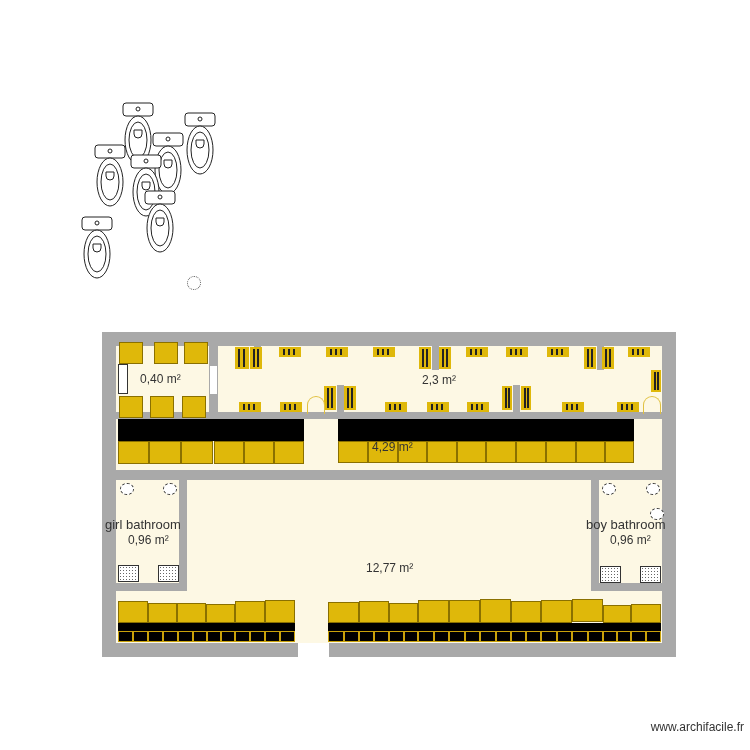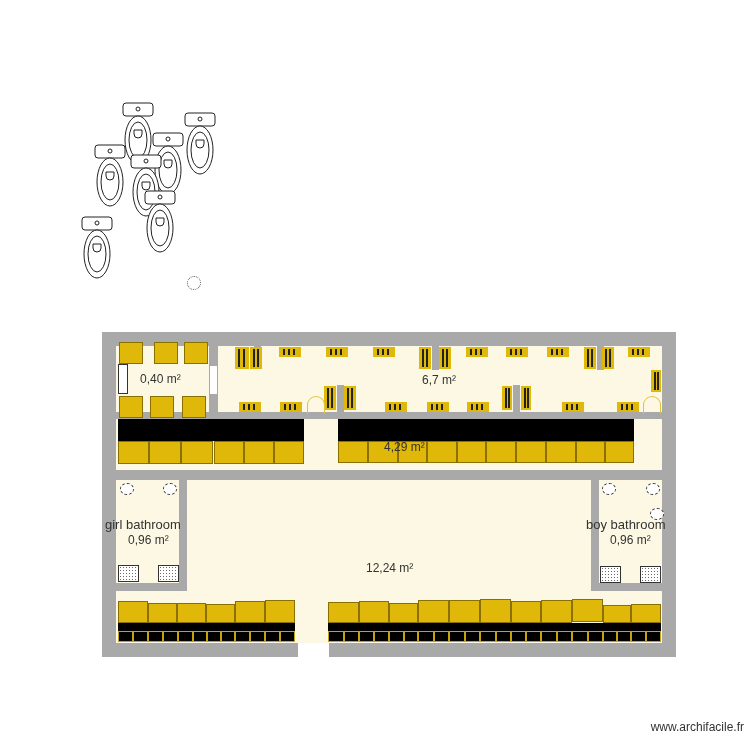--- a/index.html
+++ b/index.html
@@ -312,21 +312,21 @@
     <div class="cell" style="left:557px;top:631px;width:15px;height:11px;"></div>
   <div class="cell" style="left:572px;top:631px;width:16px;height:11px;"></div>
     <div class="cell" style="left:588px;top:631px;width:15px;height:11px;"></div>
   <div class="cell" style="left:603px;top:631px;width:14px;height:11px;"></div>
     <div class="cell" style="left:617px;top:631px;width:14px;height:11px;"></div>
   <div class="cell" style="left:631px;top:631px;width:15px;height:11px;"></div>
     <div class="cell" style="left:646px;top:631px;width:15px;height:11px;"></div>
 </div>
 
 <div class="label" style="left:140px;top:372px;">0,40 m²</div>
-<div class="label" style="left:422px;top:373px;">6,7 m²</div>
-<div class="label" style="left:384px;top:440px;">4,29 m²</div>
+<div class="label" style="left:422px;top:373px;">2,3 m²</div>
+<div class="label" style="left:372px;top:440px;">4,29 m²</div>
 <div class="label lbl-big" style="left:105px;top:517px;">girl bathroom</div>
 <div class="label" style="left:128px;top:533px;">0,96 m²</div>
 <div class="label lbl-big" style="left:586px;top:517px;">boy bathroom</div>
 <div class="label" style="left:610px;top:533px;">0,96 m²</div>
-<div class="label" style="left:366px;top:561px;">12,24 m²</div>
+<div class="label" style="left:366px;top:561px;">12,77 m²</div>
 
 <div class="watermark">www.archifacile.fr</div>
 
 </body></html>

